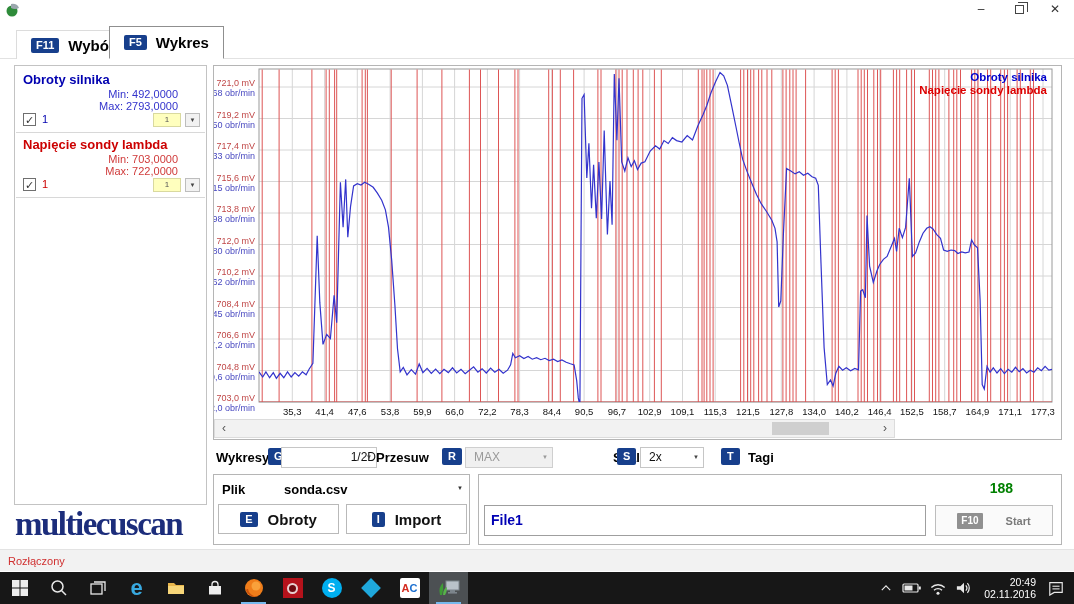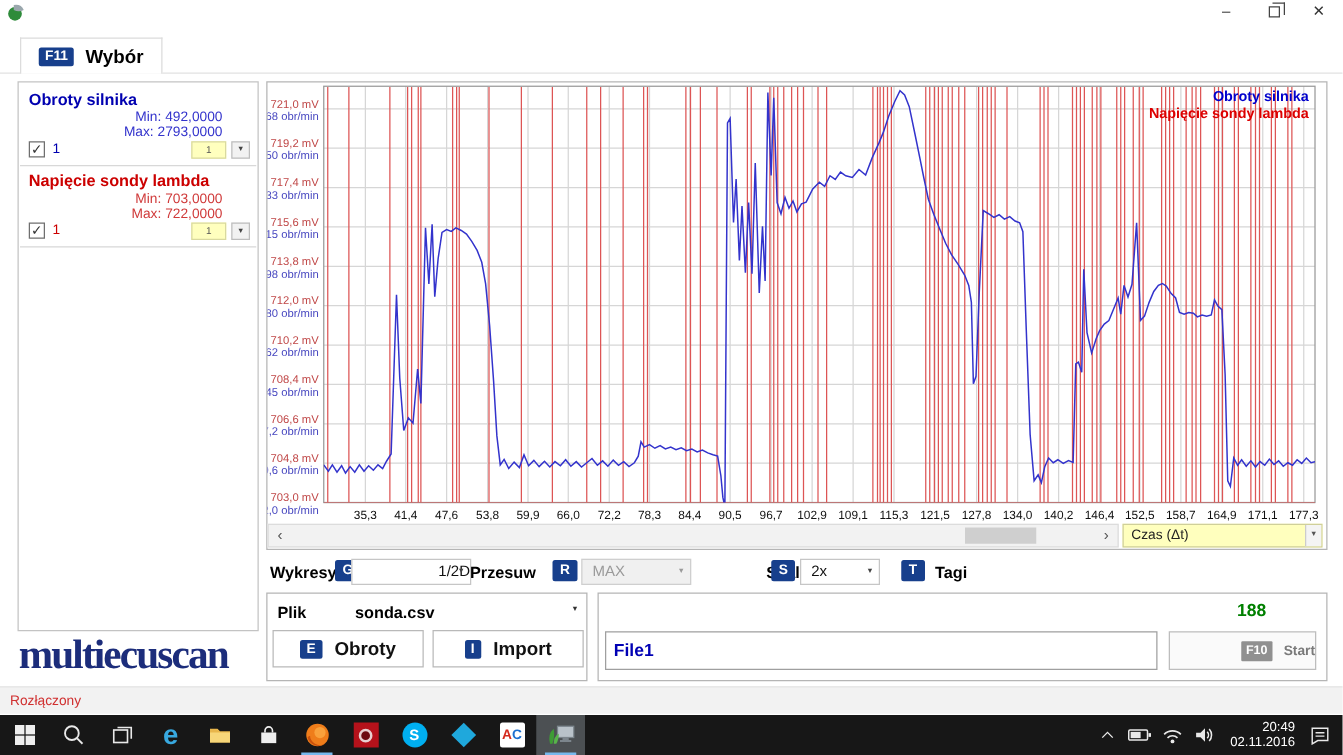--- a/index.html
+++ b/index.html
@@ -58,21 +58,21 @@
   
   .file-panel { position:absolute; left:213px; top:474px; width:257px; height:71px; border:1px solid #b5b5b5; background:#fff; }
   .fp-label { position:absolute; left:8px; top:7px; font-weight:bold; font-size:13px; }
   .fp-value { position:absolute; left:70px; top:7px; font-weight:bold; font-size:13px; }
   .fp-arrow { position:absolute; right:6px; top:10px; font-size:6px; color:#333; }
   .btn { position:absolute; top:29px; height:30px; border:1px solid #b9b9b9; background:#fff; display:flex; align-items:center; justify-content:center; gap:10px; }
   .btn-label { font-weight:bold; font-size:15px; color:#111; }
   .record-panel { position:absolute; left:478px; top:474px; width:584px; height:71px; border:1px solid #b5b5b5; background:#fff; }
   .rec-count { position:absolute; right:48px; top:5px; font-weight:bold; font-size:14px; }
   .file-input { position:absolute; left:5px; top:30px; width:442px; height:31px; border:1px solid #9f9f9f; background:#fff; font-weight:bold; font-size:14px; color:#0000b4; line-height:29px; padding-left:6px; }
-  .start-btn { position:absolute; right:8px; top:30px; width:118px; height:31px; border:1px solid #bdbdbd; background:#fafafa; display:flex; align-items:center; justify-content:flex-end; gap:9px; }
+  .start-btn { position:absolute; right:8px; top:30px; width:118px; height:31px; border:1px solid #bdbdbd; background:#fafafa; display:flex; align-items:center; justify-content:center; gap:23px; }
   .start-badge { background:#909090; color:#fff; font-size:10px; font-weight:bold; padding:3px 4px; border-radius:1px; line-height:1; }
   .start-label { font-weight:bold; font-size:11px; color:#7a7a7a; }
   
   .status-bar { position:absolute; left:0; top:549px; width:1074px; height:22px; background:#f2f2f2; border-top:1px solid #e3e3e3; }
   .status-text { position:absolute; left:8px; top:5px; font-size:11px; color:#d03030; }
   
   .taskbar { position:absolute; left:0; top:572px; width:1074px; height:32px; background:#171717; display:flex; align-items:stretch; }
   .tb-cell { width:39px; position:relative; display:flex; align-items:center; justify-content:center; }
   .tb-cell.active-app { background:#4c5053; }
   .app-underline { position:absolute; left:7px; right:7px; bottom:0; height:2px; background:#76b9ed; }
@@ -97,20 +97,24 @@
   </svg>
   <div class="winbtn min">–</div>
   <div class="winbtn max"><span class="restore-box"></span></div>
   <div class="winbtn close">✕</div>
 </div>
 
 <div class="tabbar">
   <div class="tab inactive">
     <span class="kbadge">F11</span>
     <span>Wybór</span>
+  </div>
+  <div class="tab active">
+    <span class="kbadge">F5</span>
+    <span>Wykres</span>
   </div>
 </div>
 
 <div class="sidebar">
   <div class="sig-name" style="top:6px; color:#0000b0;">Obroty silnika</div>
   <div class="sig-minmax" style="top:23px; color:#3333cc;">
     <div>Min: 492,0000</div>
     <div>Max: 2793,0000</div>
   </div>
   <div class="sig-row" style="top:47px;">
@@ -322,24 +326,20 @@
       <polyline points="45.0,305.9 48.7,311.0 51.9,305.9 55.6,311.7 59.3,306.6 62.4,312.4 66.1,307.3 69.8,311.7 73.5,305.9 77.2,311.0 80.9,306.6 84.7,310.2 88.4,305.9 92.1,308.8 95.2,303.0 98.9,297.2 103.2,169.8 105.8,236.4 109.0,278.4 112.7,268.3 116.4,272.6 120.1,229.2 122.7,256.7 126.4,116.3 129.1,161.1 131.7,113.4 133.8,171.3 136.5,140.9 139.6,119.9 143.3,117.7 147.0,119.1 150.7,116.3 155.0,118.4 159.2,121.3 163.4,127.1 167.7,134.3 171.4,143.8 174.5,161.1 177.7,194.4 180.9,239.3 183.5,282.7 186.2,305.9 189.3,301.5 193.0,308.8 197.3,303.7 201.5,308.1 205.2,297.9 208.9,306.6 213.1,302.3 217.3,307.3 221.6,303.0 225.8,307.6 230.0,303.3 234.3,306.6 238.5,301.8 242.7,307.0 247.0,303.3 251.2,307.6 255.4,304.2 259.6,300.8 263.9,306.2 268.1,302.7 272.3,307.0 276.6,302.1 280.8,306.2 285.0,303.3 289.2,307.3 293.5,304.2 296.6,298.9 298.8,287.4 301.4,291.7 305.6,289.7 309.9,292.6 314.1,290.5 318.3,293.2 322.6,291.7 326.8,293.7 331.0,292.3 335.2,294.6 339.5,293.2 343.7,295.5 347.9,294.0 352.2,296.3 356.4,297.8 360.1,298.9 362.7,314.6 364.3,331.9 365.9,339.5 367.0,175.6 368.0,32.3 370.1,28.7 372.8,111.9 374.9,77.2 377.5,142.3 379.6,98.9 382.3,152.2 384.9,96.0 387.6,153.0 390.2,64.4 393.4,168.4 396.0,115.1 398.1,158.8 400.3,8.0 402.9,74.3 405.0,12.3 407.7,96.0 410.8,105.0 414.0,91.9 417.2,100.6 420.4,94.8 423.5,103.5 427.2,97.1 430.9,95.7 436.2,85.1 441.5,79.8 445.7,83.0 450.0,74.6 454.2,77.5 458.4,71.7 462.6,74.6 467.9,76.0 473.2,69.6 478.5,74.0 483.8,60.1 489.1,48.5 492.8,39.5 497.0,26.8 501.8,15.2 506.0,6.5 509.7,9.9 513.4,19.3 518.2,42.4 521.9,60.5 525.0,76.0 528.7,93.4 533.0,105.4 537.7,117.0 542.5,128.6 547.2,137.7 552.5,145.5 557.8,154.2 561.0,162.3 563.1,175.9 564.7,241.0 566.8,235.0 569.4,168.1 572.6,102.5 576.8,105.0 581.1,107.9 585.3,105.8 589.5,109.3 593.8,107.3 598.0,110.8 601.7,112.2 604.3,119.4 607.0,197.3 610.1,281.6 613.3,318.6 616.5,313.9 619.1,320.1 621.8,307.3 624.9,300.4 628.6,304.2 632.3,301.8 636.6,304.7 640.8,302.4 644.5,303.9 646.6,225.1 648.7,223.7 651.4,231.8 653.0,149.5 655.6,200.2 659.3,216.4 663.0,204.8 665.7,198.5 669.4,193.3 673.1,190.4 677.3,180.2 680.5,172.4 682.6,185.4 685.2,162.3 688.4,171.6 691.6,161.4 695.3,112.2 698.4,190.4 701.6,186.9 705.3,175.9 709.0,167.2 712.7,162.3 715.9,160.8 719.0,162.9 722.8,168.7 726.5,172.4 729.6,184.0 733.3,185.4 737.0,184.0 740.7,184.6 743.9,187.5 747.6,186.0 751.3,186.9 755.0,186.0 757.6,173.9 760.3,178.8 763.5,181.7 766.1,233.8 768.2,318.6 770.3,323.0 773.0,300.4 776.1,306.2 779.3,301.8 783.0,307.0 786.7,302.7 790.4,307.6 794.1,303.3 797.8,306.2 801.5,301.3 805.2,305.6 808.9,302.7 812.6,307.0 816.3,304.2 820.0,306.2 823.7,301.8 827.4,304.7 831.1,300.4 834.8,304.2 838.0,303.3" fill="none" stroke="#3333cc" stroke-width="1.2" clip-path="url(#pc)"></polyline>
       <text x="833" y="15" text-anchor="end" font-size="11.5" font-weight="bold" fill="#0000cc">Obroty silnika</text>
       <text x="833" y="28" text-anchor="end" font-size="11.5" font-weight="bold" fill="#dd0000">Napięcie sondy lambda</text>
     </svg>
   <div class="scroll-row">
     <div class="sb-track">
       <span class="sb-arrow left">‹</span>
       <span class="sb-thumb"></span>
       <span class="sb-arrow right">›</span>
     </div>
-    <div class="axis-combo">
-      <span>Czas (Δt)</span>
-      <span class="axis-combo-arrow">▼</span>
-    </div>
   </div>
 </div>
 
 <div class="toolbar">
   <span class="tb-label" style="left:3px;">Wykresy</span>
   <span class="tb-badge" style="left:55px;">G</span>
   <span class="combo" style="left:68px; width:96px;text-align:right;">
     <span>1/2D</span>
     <span class="arr">▼</span>
   </span>

